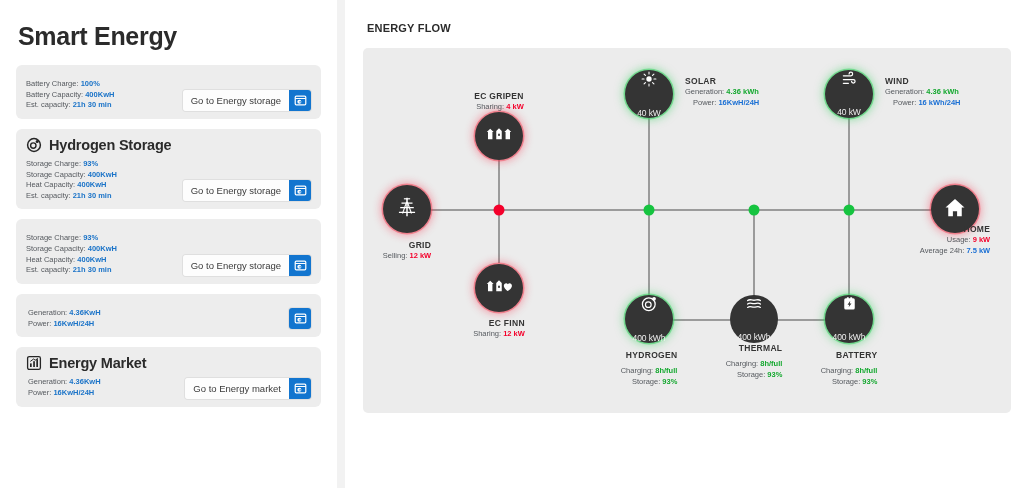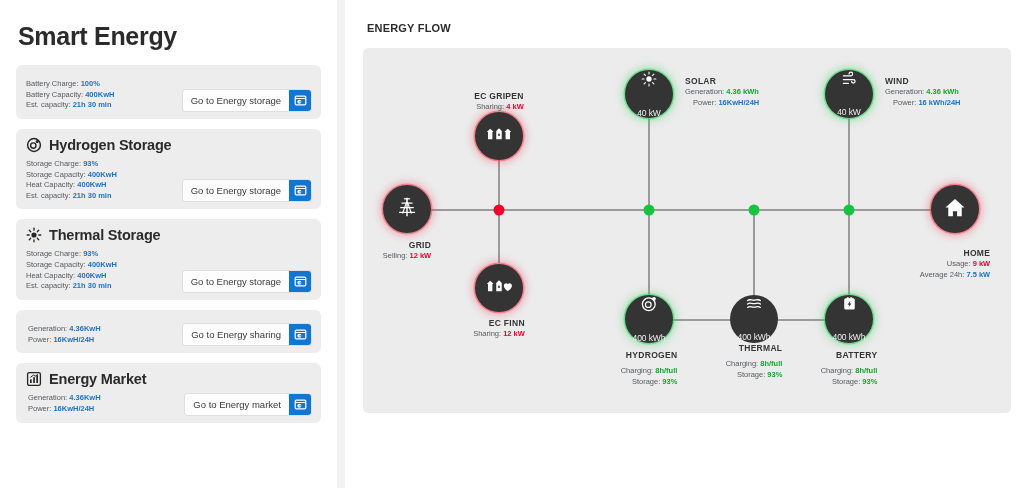--- a/index.html
+++ b/index.html
@@ -157,38 +157,20 @@
                 <path d="M1.5 5.6h13" stroke="#fff" stroke-width="1.3"></path>
                 <circle cx="6.6" cy="9.6" r="2.5" fill="#fff"></circle>
                 <path d="M6 9.6h2.4M7.5 8.6l1 1-1 1" stroke="#1275cf" stroke-width=".8" fill="none"></path>
               </svg>
           </span>
         </div>
       </div>
     </section>
 
     <section class="card">
-      <div class="card-head">
-        <span class="card-icon">
-          <svg width="16" height="16" viewBox="0 0 16 16">
-              <circle cx="8" cy="8" r="2.6" fill="#262626"></circle>
-              <g stroke="#262626" stroke-width="1.3" stroke-linecap="round">
-                <path d="M8 1.2v2"></path>
-                <path d="M8 12.8v2"></path>
-                <path d="M1.2 8h2"></path>
-                <path d="M12.8 8h2"></path>
-                <path d="M3.3 3.3 4.7 4.7"></path>
-                <path d="M11.3 11.3l1.4 1.4"></path>
-                <path d="M12.7 3.3 11.3 4.7"></path>
-                <path d="M4.7 11.3 3.3 12.7"></path>
-              </g>
-            </svg>
-        </span>
-        <span class="card-title">Thermal Storage</span>
-      </div>
       <div class="card-body">
         <div class="stats">
           <div class="row"><span>Storage Charge:</span> <span class="val">93%</span></div>
           <div class="row"><span>Storage Capacity:</span> <span class="val">400KwH</span></div>
           <div class="row"><span>Heat Capacity:</span> <span class="val">400KwH</span></div>
           <div class="row"><span>Est. capacity:</span> <span class="val">21h 30 min</span></div>
         </div>
         <div class="goto-btn">
           <span class="goto-label">Go to Energy storage</span>
           <span class="goto-icon">
@@ -203,21 +185,20 @@
       </div>
     </section>
 
     <section class="card">
       <div class="card-body">
         <div class="stats right-pad">
           <div class="row"><span>Generation:</span> <span class="val">4.36KwH</span></div>
           <div class="row"><span>Power:</span> <span class="val">16KwH/24H</span></div>
         </div>
         <div class="goto-btn">
-          <span class="goto-label">Go to Energy sharing</span>
           <span class="goto-icon">
             <svg width="13" height="13" viewBox="0 0 16 16">
                 <rect x="1.5" y="2.5" width="13" height="11" rx="1.4" fill="none" stroke="#fff" stroke-width="1.5"></rect>
                 <path d="M1.5 5.6h13" stroke="#fff" stroke-width="1.3"></path>
                 <circle cx="6.6" cy="9.6" r="2.5" fill="#fff"></circle>
                 <path d="M6 9.6h2.4M7.5 8.6l1 1-1 1" stroke="#1275cf" stroke-width=".8" fill="none"></path>
               </svg>
           </span>
         </div>
       </div>
@@ -381,21 +362,21 @@
 
       <div class="node" style="left:592px; top:161px;">
         <div class="node-circle glow-red">
           <span class="node-ico">
             <svg width="22" height="21" viewBox="0 0 24 23">
                 <path fill="#fff" d="M12 2.2 1.6 11.4h3V21h5.1v-5.4h4.6V21h5.1v-9.6h3L12 2.2z"></path>
               </svg>
           </span>
         </div>
       </div>
-      <div class="label center" style="left:592px; top:200px;">
+      <div class="label center" style="left:592px; top:176px;">
         <div class="name">HOME</div>
         <div class="line"><span>Usage:</span> <span class="v-red">9 kW</span></div>
         <div class="line"><span>Average 24h:</span> <span class="v-blue">7.5 kW</span></div>
       </div>
 
       <div class="node" style="left:286px; top:271px;">
         <div class="node-circle glow-green">
           <span class="node-ico">
             <svg width="17" height="17" viewBox="0 0 24 24">
                 <circle cx="11" cy="13" r="9" fill="none" stroke="#fff" stroke-width="1.8"></circle>

